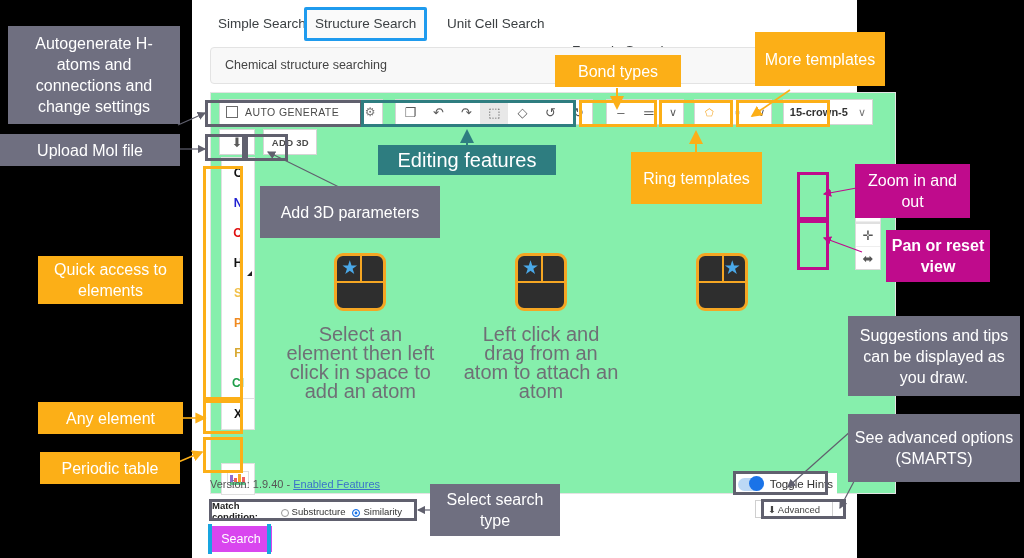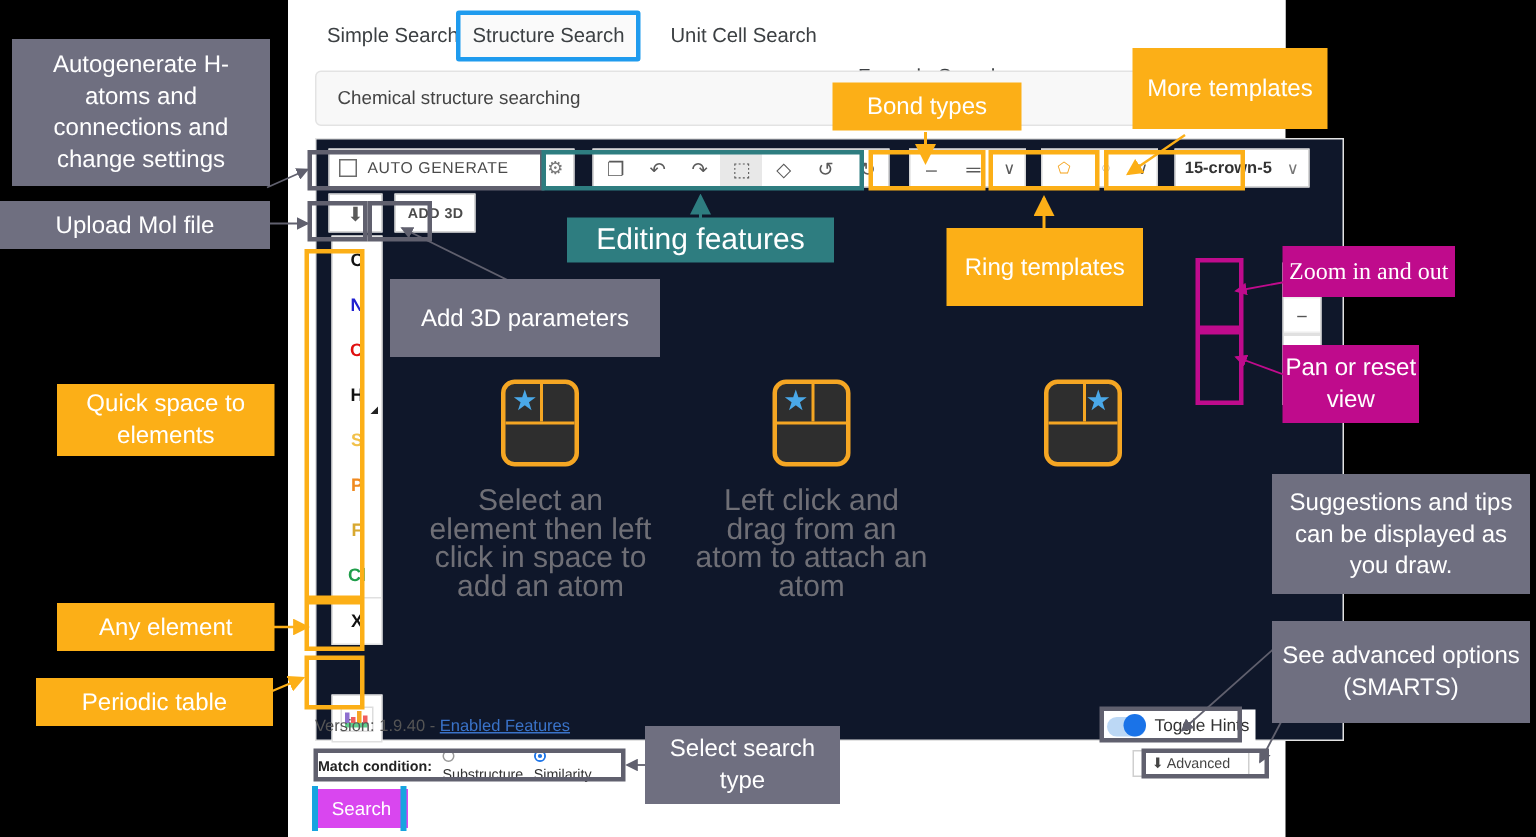--- a/index.html
+++ b/index.html
@@ -29,21 +29,21 @@
     position:absolute;left:18px;top:47px;width:630px;height:37px;
     background:#f8f8f8;border:1px solid #e3e3e3;border-radius:4px;
     box-sizing:border-box;
   }
   .panel-head span{
     position:absolute;left:14px;top:10px;font-size:12.5px;color:#444;
   }
   
   .editor{
     position:absolute;left:18px;top:92px;width:686px;height:402px;
-    background:#0f172a;border:1px solid #e3e3e3;box-sizing:border-box;
+    background:#86efac;border:1px solid #e3e3e3;box-sizing:border-box;
   }
   
   .tb-row1{position:absolute;left:8px;top:6px;height:26px;}
   .btn-box{
     display:inline-flex;align-items:center;height:26px;
     border:1px solid #d5d5d5;background:#fff;box-sizing:border-box;
     vertical-align:top;
   }
   .tb-item{
     display:inline-flex;align-items:center;justify-content:center;
@@ -109,21 +109,21 @@
   }
   .version a{color:#3a73c9;}
   .matchrow{
     position:absolute;left:14px;top:501px;width:196px;height:20px;
     background:#fff;display:flex;align-items:center;gap:7px;
     font-size:9.5px;color:#222;padding-left:6px;box-sizing:border-box;
   }
   .matchrow b{font-size:9.5px;}
   .radio{width:8px;height:8px;border-radius:50%;border:1.3px solid #999;display:inline-block;box-sizing:border-box;}
   .radio.on{border-color:#1a73e8;background:#1a73e8;box-shadow:inset 0 0 0 1.6px #fff;}
-  .opt{display:inline-flex;align-items:flex-start;gap:3px;color:#333;flex-direction:column;}
+  .opt{display:inline-flex;align-items:flex-end;gap:3px;color:#333;}
   .searchbtn{
     position:absolute;left:18px;top:526px;width:62px;height:26px;
     background:#d946ef;color:#fff;font-size:12.5px;
     display:flex;align-items:center;justify-content:center;
   }
   .togglehints{
     position:absolute;right:20px;top:473px;height:22px;
     display:flex;align-items:center;gap:6px;font-size:11.5px;color:#333;
     background:#fff;padding:0 4px;
   }
@@ -357,22 +357,22 @@
   <div class="hl gray" style="left:209px;top:499px;width:208px;height:22px;"></div>
   <div class="hl" style="left:208px;top:524px;width:63px;height:30px;border-left:4px solid #17a4e0;border-right:4px solid #17a4e0;"></div>
 
   <div class="co gray" style="left:8px;top:26px;width:172px;height:98px;padding:0 6px;font-size:16px;">Autogenerate H-atoms and connections and change settings</div>
   <div class="co gray" style="left:0px;top:134px;width:180px;height:32px;font-size:16px;">Upload Mol file</div>
   <div class="co gray" style="left:260px;top:186px;width:180px;height:52px;font-size:16px;">Add 3D parameters</div>
   <div class="co teal" style="left:378px;top:145px;width:178px;height:30px;font-size:20px;">Editing features</div>
   <div class="co orange" style="left:555px;top:55px;width:126px;height:32px;font-size:16px;">Bond types</div>
   <div class="co orange" style="left:755px;top:32px;width:130px;height:54px;font-size:16px;">More templates</div>
   <div class="co orange" style="left:631px;top:152px;width:131px;height:52px;font-size:16px;">Ring templates</div>
-  <div class="co orange" style="left:38px;top:256px;width:145px;height:48px;font-size:16px;">Quick space to elements</div>
+  <div class="co orange" style="left:38px;top:256px;width:145px;height:48px;font-size:16px;">Quick access to elements</div>
   <div class="co orange" style="left:38px;top:402px;width:145px;height:32px;font-size:16px;">Any element</div>
-  <div class="co orange" style="left:24px;top:452px;width:158px;height:32px;font-size:16px;">Periodic table</div>
-  <div class="co magenta" style="left:855px;top:164px;width:115px;height:34px;font-size:16px;font-family:Liberation Serif, serif;">Zoom in and out</div>
-  <div class="co magenta" style="left:855px;top:230px;width:91px;height:52px;font-size:16px;">Pan or reset view</div>
+  <div class="co orange" style="left:40px;top:452px;width:140px;height:32px;font-size:16px;">Periodic table</div>
+  <div class="co magenta" style="left:855px;top:164px;width:115px;height:54px;font-size:16px;">Zoom in and out</div>
+  <div class="co magenta" style="left:886px;top:230px;width:104px;height:52px;font-size:16px;font-weight:bold;">Pan or reset view</div>
   <div class="co gray" style="left:848px;top:414px;width:172px;height:68px;padding:0 5px;font-size:16px;">See advanced options (SMARTS)</div>
   <div class="co gray" style="left:848px;top:316px;width:172px;height:80px;padding:0 5px;font-size:16px;">Suggestions and tips can be displayed as you draw.</div>
   <div class="co gray" style="left:430px;top:484px;width:130px;height:52px;font-size:16px;">Select search type</div>
 
 </div>
 
 </body></html>

